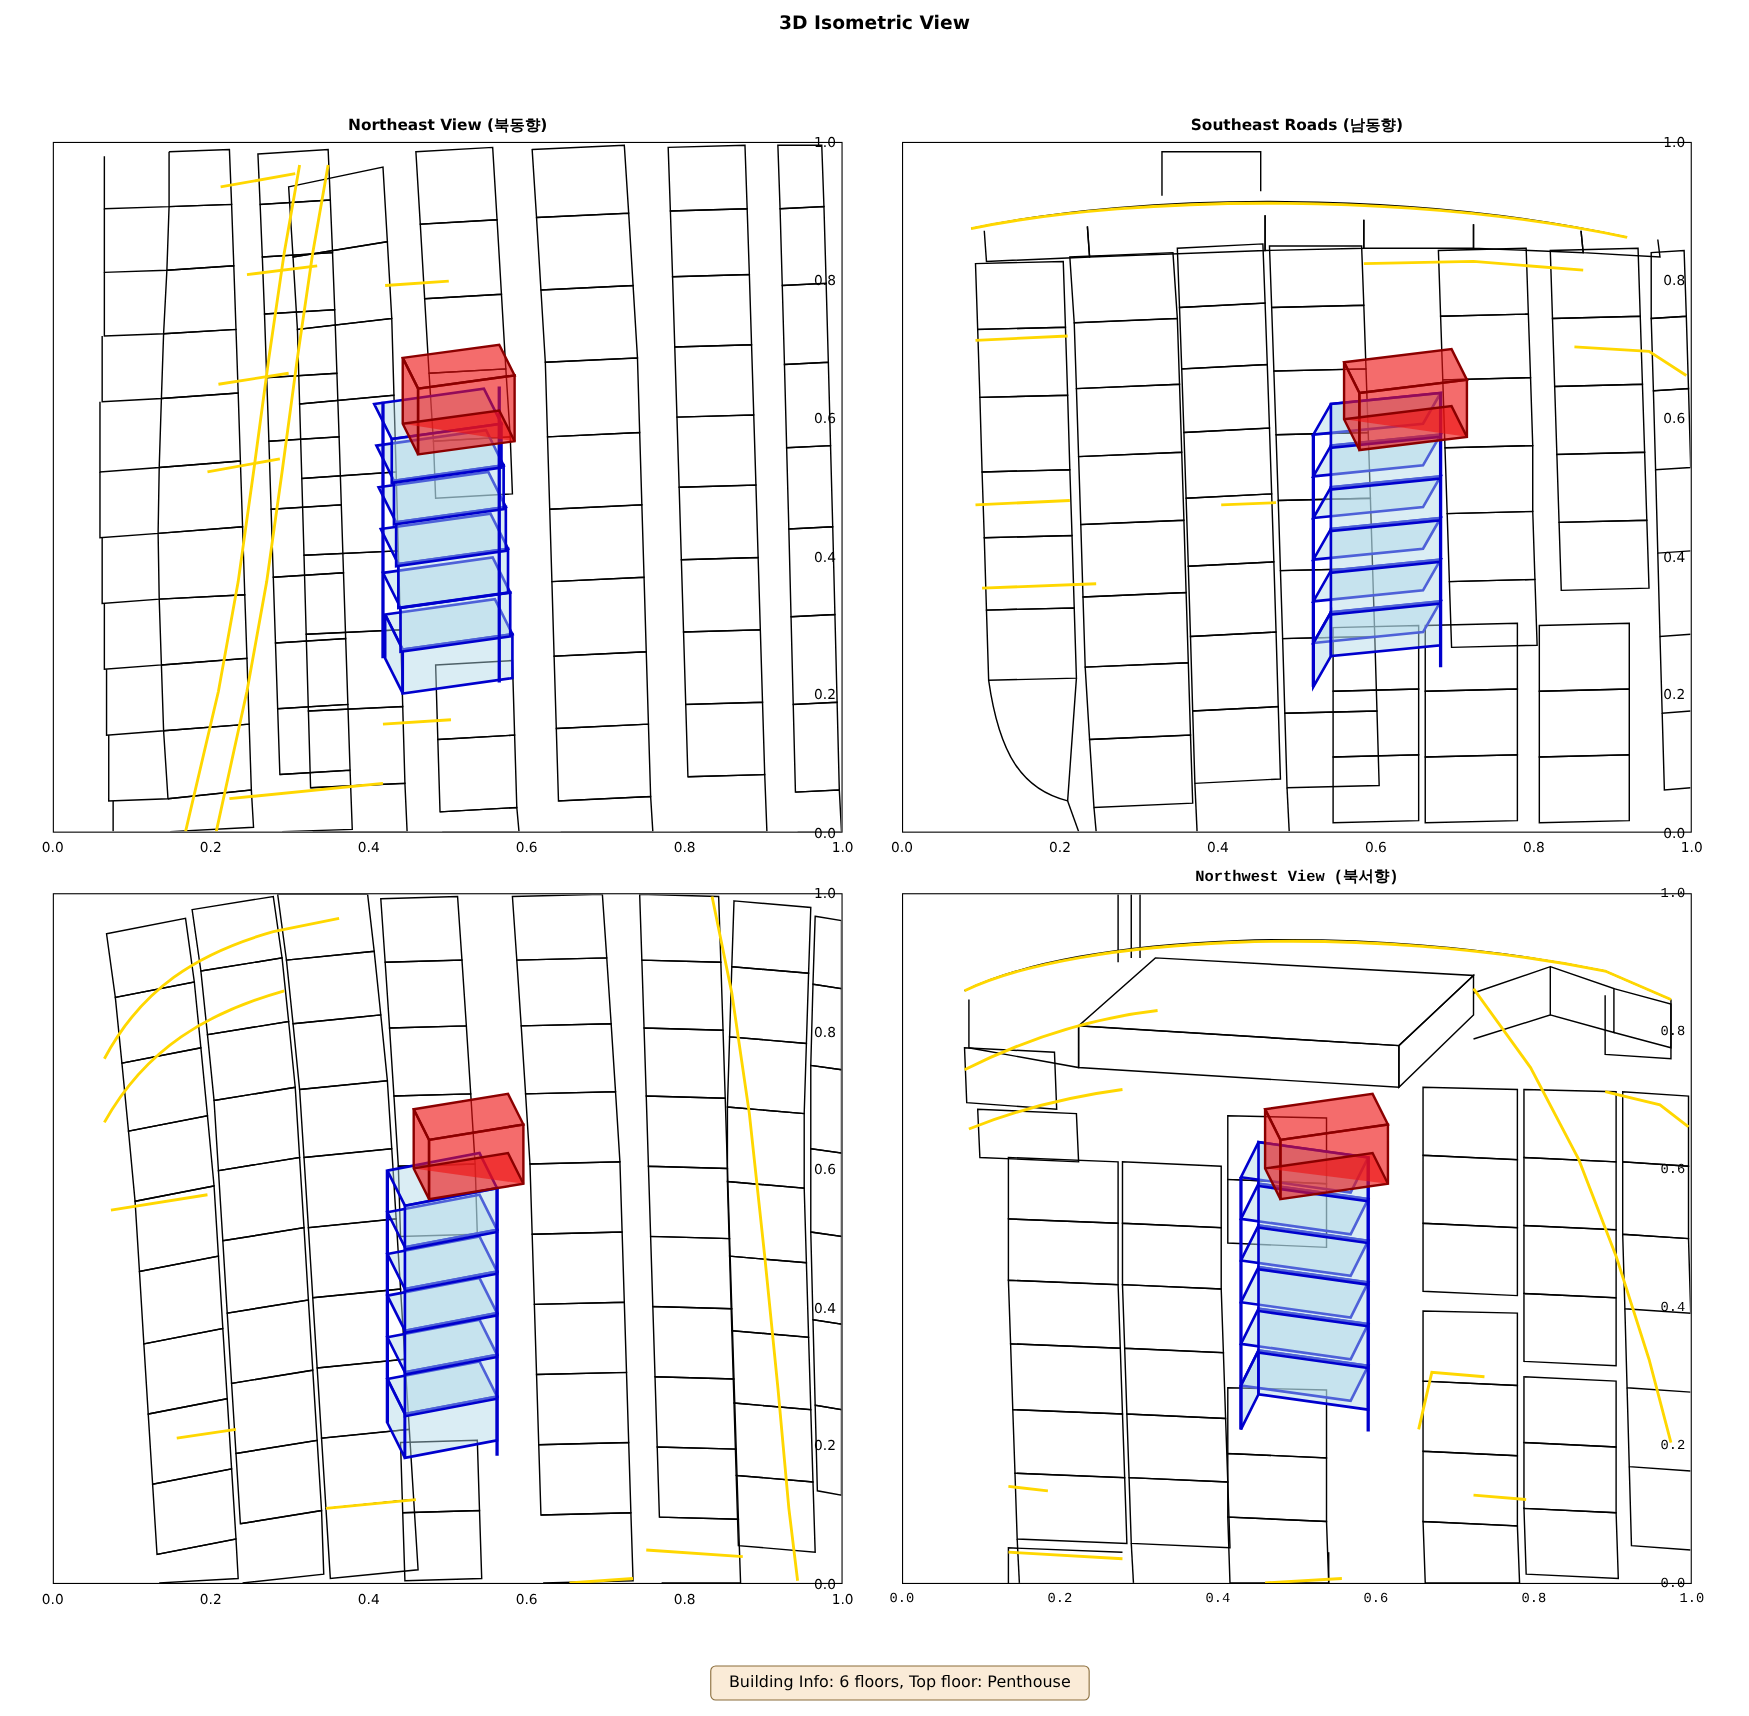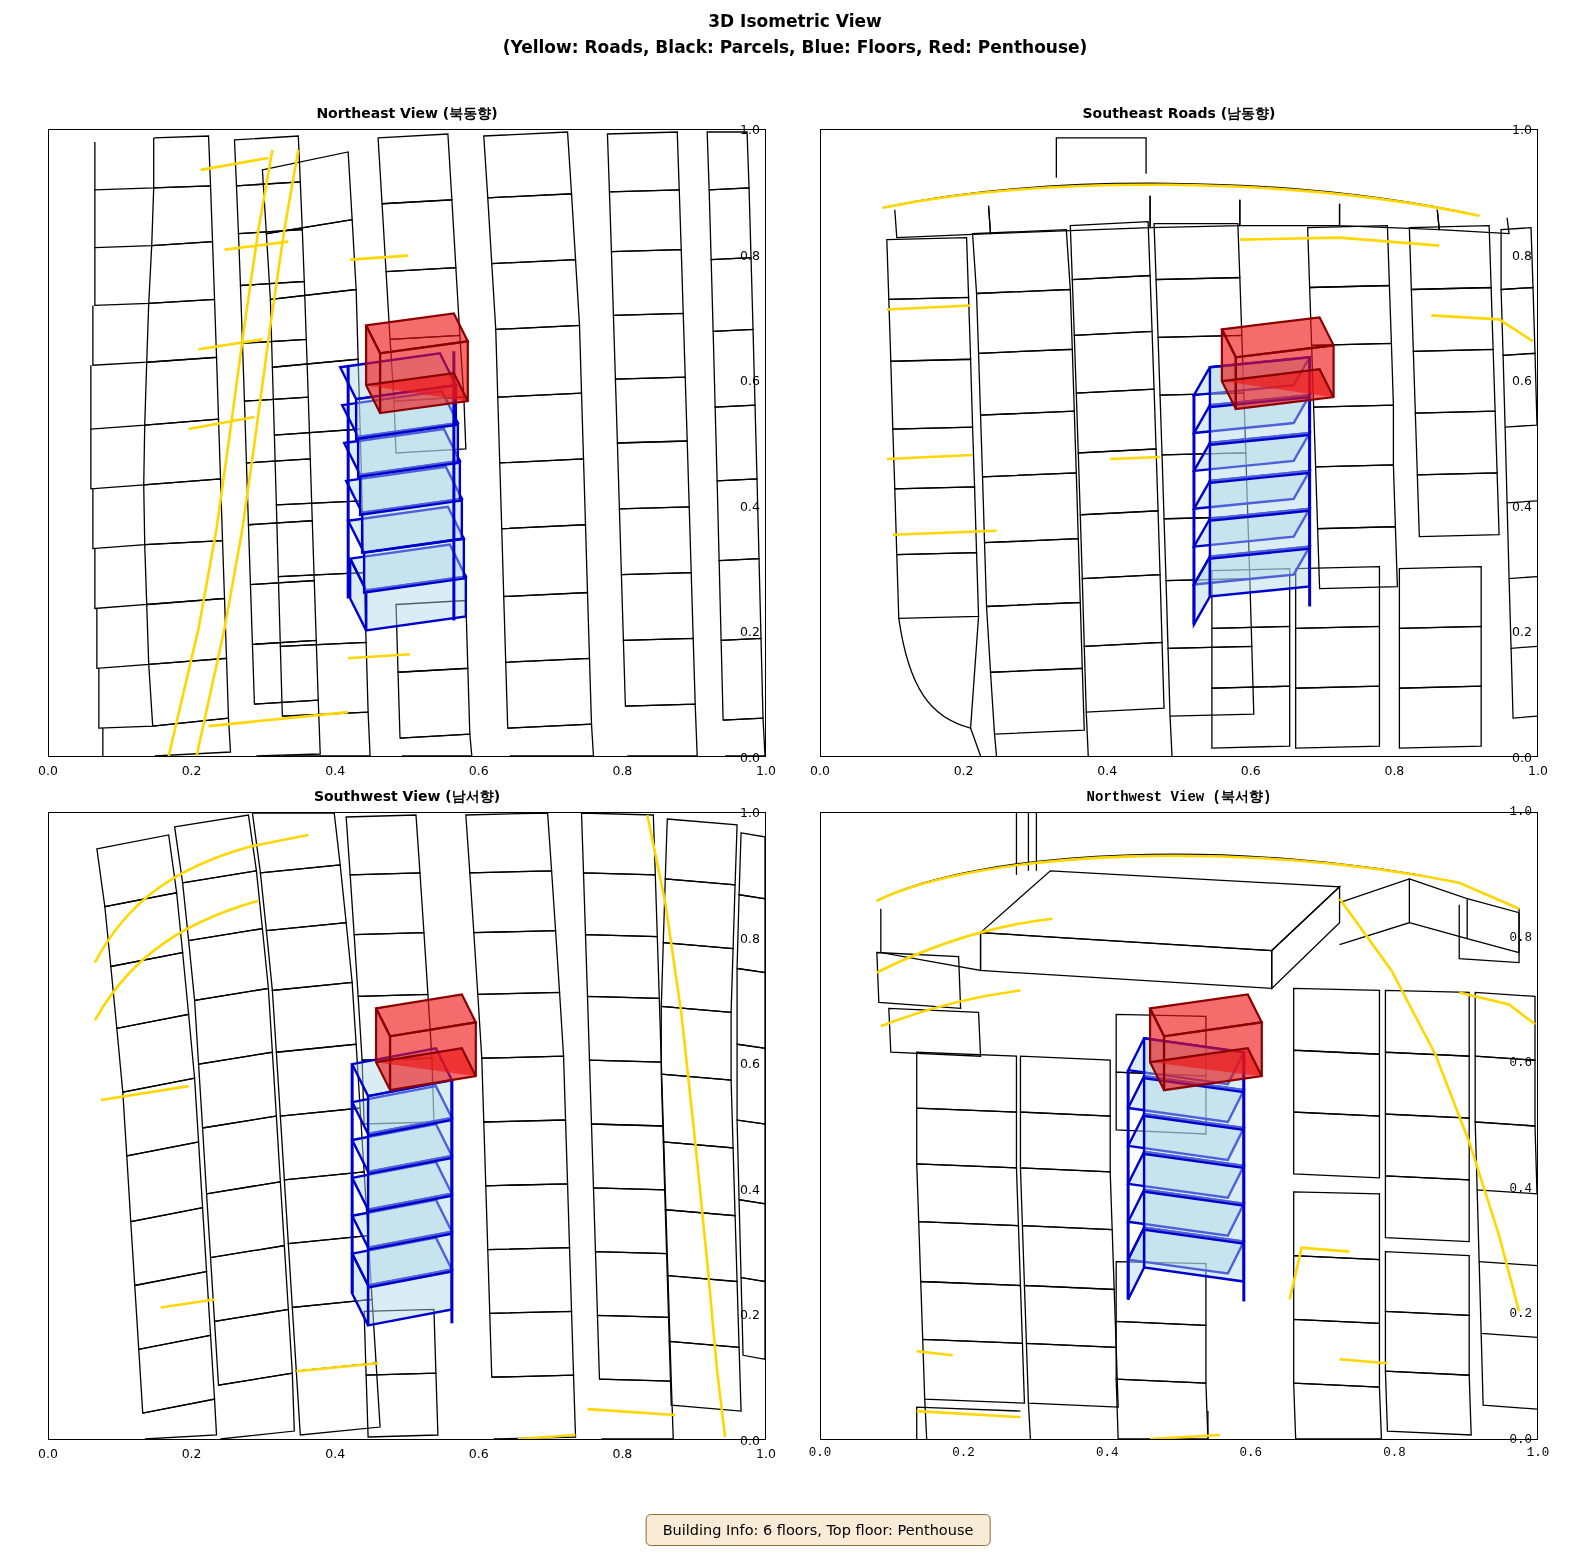--- a/index.html
+++ b/index.html
@@ -89,21 +89,20 @@
     white-space: nowrap;
   }
 </style>
 </head>
 <body>
 
 <div class="figure">
 
   <div class="suptitle">
     <span>3D Isometric View</span>
-    <span class="l2">(Yellow: Roads, Black: Parcels, Blue: Floors, Red: Penthouse)</span>
   </div>
 
   <div class="panel" style="left:48px; top:129px; width:718px; height:628px;">
     <div class="panel-title">Northeast View (북동향)</div>
     <div class="axes">
       <svg viewBox="0 0 718 628" preserveAspectRatio="none">
         <g fill="none" stroke="#000000" stroke-width="1.3">
 
           <path d="M46 12 L46 60 L105 58 L105 8"></path>
           <path d="M46 60 L46 118 L103 116 L105 58"></path>
@@ -387,21 +386,20 @@
       <span style="left:0px; top:634px;">0.0</span>
       <span style="left:143.6px; top:634px;">0.2</span>
       <span style="left:287.2px; top:634px;">0.4</span>
       <span style="left:430.8px; top:634px;">0.6</span>
       <span style="left:574.4px; top:634px;">0.8</span>
       <span style="left:718px; top:634px;">1.0</span>
     </div>
   </div>
 
   <div class="panel" style="left:48px; top:812px; width:718px; height:628px;">
-    <div class="panel-title">Southwest View (남서향)</div>
     <div class="axes">
       <svg viewBox="0 0 718 628" preserveAspectRatio="none">
         <g fill="none" stroke="#000000" stroke-width="1.3">
 
           <path d="M48 36 L120 22 L128 80 L56 94 Z"></path>
           <path d="M56 94 L128 80 L134 140 L62 154 Z"></path>
           <path d="M62 154 L134 140 L140 202 L68 216 Z"></path>
           <path d="M68 216 L140 202 L146 266 L74 280 Z"></path>
           <path d="M74 280 L146 266 L150 330 L78 344 Z"></path>
           <path d="M78 344 L150 330 L154 396 L82 410 Z"></path>

